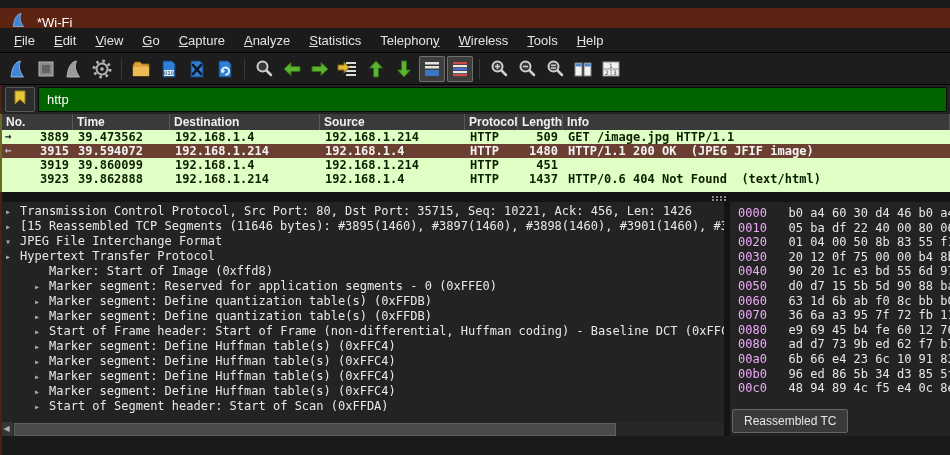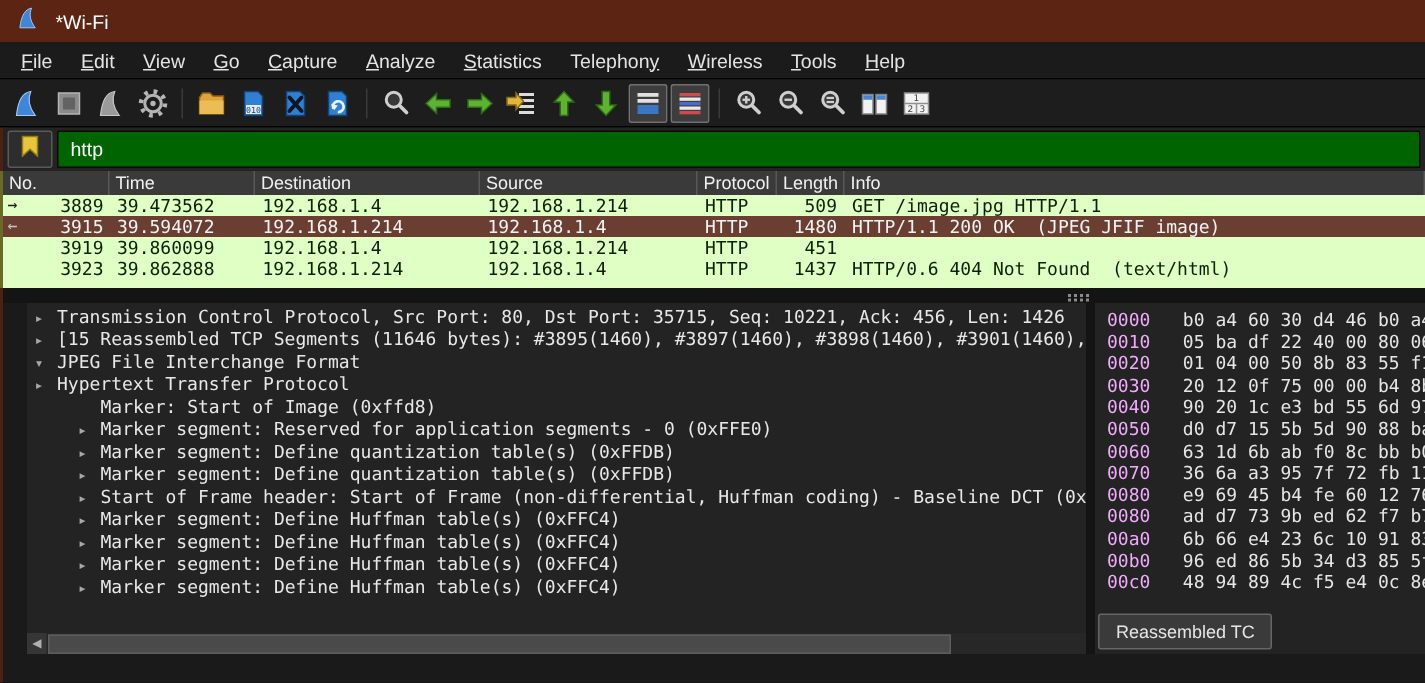--- a/index.html
+++ b/index.html
@@ -1,21 +1,21 @@
 <!DOCTYPE html>
 <html><head>
 <meta charset="utf-8">
 <style>
   html,body{margin:0;padding:0;background:#111;}
   .window{position:relative;width:950px;height:455px;background:#1a1a1a;overflow:hidden;
           font-family:"Liberation Sans","DejaVu Sans",sans-serif;-webkit-font-smoothing:antialiased;}
   .mono{font-family:"DejaVu Sans Mono","Liberation Mono",monospace;}
 
   
-  .titlebar{position:absolute;top:0;left:0;right:0;height:28px;background:#5c2413;
+  .titlebar{position:absolute;top:8px;left:0;right:0;height:28px;background:#5c2413;
             display:flex;align-items:center;padding-left:10px;gap:9px;}
   .titlebar .title{color:#fff;font-size:13px;}
 
   
   .menubar{position:absolute;top:28px;left:0;right:0;height:24px;background:#1b1b1b;
            border-bottom:1px solid #000;display:flex;align-items:center;padding-left:6px;}
   .menu-item{color:#e4e4e4;font-size:13px;padding:2px 8px;margin-right:3px;white-space:nowrap;cursor:default;}
   .menu-item u{text-decoration:underline;}
 
   
@@ -29,21 +29,21 @@
   
   .filterbar{position:absolute;top:85px;left:2px;right:0;height:29px;background:#232323;
              border-bottom:1px solid #000;display:flex;align-items:center;padding:0 3px;}
   .bookmark-btn{width:28px;height:23px;background:#2d2d2d;border:1px solid #5a5a5a;border-radius:2px;
                 display:flex;align-items:center;justify-content:center;margin-right:3px;flex:none;}
   .filter-input{flex:1;height:23px;background:#006400;border:1px solid #0a0a0a;color:#fff;
                 font-size:13px;padding:0 8px;outline:none;border-radius:1px;
                 font-family:"Liberation Sans","DejaVu Sans",sans-serif;}
 
   
-  .packetlist{position:absolute;top:114px;left:2px;right:0;height:78px;background:#7f1d1d;}
+  .packetlist{position:absolute;top:114px;left:2px;right:0;height:78px;background:#7f1d1d;font-weight:bold;}
   .plgrid{display:grid;grid-template-columns:71px 97px 150px 145px 53px 45px 1fr;}
   .plheader{height:16px;background:#3a3a3a;color:#f0f0f0;font-size:12px;}
   .ph{line-height:16px;padding:0 4px;border-right:1px solid #585858;white-space:nowrap;overflow:hidden;}
   .plrow{height:14px;line-height:14px;background:#dfffc5;color:#0c2000;
          font-size:12px;cursor:default;}
   .plrow div{white-space:pre;overflow:hidden;}
   .plrow.sel{background:#6b3e32;color:#f4f4f4;}
   .c-no{text-align:right;padding-right:4px;position:relative;}
   .c-no .dirarrow{position:absolute;left:3px;top:0;font-size:11px;}
   .plrow .dirarrow{color:#1a1a1a;}
@@ -53,21 +53,21 @@
   .c-info{padding-left:5px;}
   .plfiller{height:6px;background:#dfffc5;}
 
   
   .hsplit{position:absolute;top:192px;left:0;right:0;height:10px;background:#141414;}
   .split-dots{position:absolute;left:712px;top:196px;width:2px;height:2px;background:#8a8a8a;
               box-shadow:4px 0 #8a8a8a,8px 0 #8a8a8a,12px 0 #8a8a8a,
                          0 3px #8a8a8a,4px 3px #8a8a8a,8px 3px #8a8a8a,12px 3px #8a8a8a;}
 
   
-  .details{position:absolute;top:202px;left:18px;width:830px;height:234px;background:#232323;}
+  .details{position:absolute;top:202px;left:0;width:830px;height:234px;background:#232323;}
   .tree{position:absolute;left:0;top:2px;right:16px;bottom:15px;overflow:hidden;
         font-size:12px;color:#e8e8e8;}
   .tree-line{height:15px;line-height:15px;white-space:pre;overflow:hidden;}
   .expander{display:inline-block;width:15px;color:#a8a8a8;font-size:10px;text-align:left;}
   .vscroll{position:absolute;right:0;top:0;width:15px;bottom:15px;background:#272727;}
   .sarr{height:13px;background:#363636;color:#b0b0b0;font-size:8px;line-height:13px;text-align:center;}
   .sarr.bottom{position:absolute;bottom:0;left:0;right:0;}
   .vthumb{position:absolute;top:14px;left:1px;right:1px;height:150px;background:#4a4a4a;border:1px solid #5e5e5e;}
   .hscroll{position:absolute;left:0;right:16px;bottom:0;height:14px;background:#272727;}
   .harr{position:absolute;top:0;width:13px;height:14px;background:#363636;color:#b0b0b0;
@@ -344,20 +344,21 @@
         <div class="tree-line" style="padding-left: 5px;"><span class="expander">▸</span><span>Hypertext Transfer Protocol</span></div>
         <div class="tree-line" style="padding-left: 34px;"><span class="expander"></span><span>Marker: Start of Image (0xffd8)</span></div>
         <div class="tree-line" style="padding-left: 34px;"><span class="expander">▸</span><span>Marker segment: Reserved for application segments - 0 (0xFFE0)</span></div>
         <div class="tree-line" style="padding-left: 34px;"><span class="expander">▸</span><span>Marker segment: Define quantization table(s) (0xFFDB)</span></div>
         <div class="tree-line" style="padding-left: 34px;"><span class="expander">▸</span><span>Marker segment: Define quantization table(s) (0xFFDB)</span></div>
         <div class="tree-line" style="padding-left: 34px;"><span class="expander">▸</span><span>Start of Frame header: Start of Frame (non-differential, Huffman coding) - Baseline DCT (0xFFC0</span></div>
         <div class="tree-line" style="padding-left: 34px;"><span class="expander">▸</span><span>Marker segment: Define Huffman table(s) (0xFFC4)</span></div>
         <div class="tree-line" style="padding-left: 34px;"><span class="expander">▸</span><span>Marker segment: Define Huffman table(s) (0xFFC4)</span></div>
         <div class="tree-line" style="padding-left: 34px;"><span class="expander">▸</span><span>Marker segment: Define Huffman table(s) (0xFFC4)</span></div>
         <div class="tree-line" style="padding-left: 34px;"><span class="expander">▸</span><span>Marker segment: Define Huffman table(s) (0xFFC4)</span></div>
+        <div class="tree-line" style="padding-left: 34px;"><span class="expander">▸</span><span>Start of Segment header: Start of Scan (0xFFDA)</span></div>
       </div>
     <div class="vscroll">
       <div class="sarr">▲</div>
       <div class="vthumb"></div>
       <div class="sarr bottom">▼</div>
     </div>
     <div class="hscroll">
       <div class="harr left">◀</div>
       <div class="hthumb"></div>
       <div class="harr right">▶</div>

